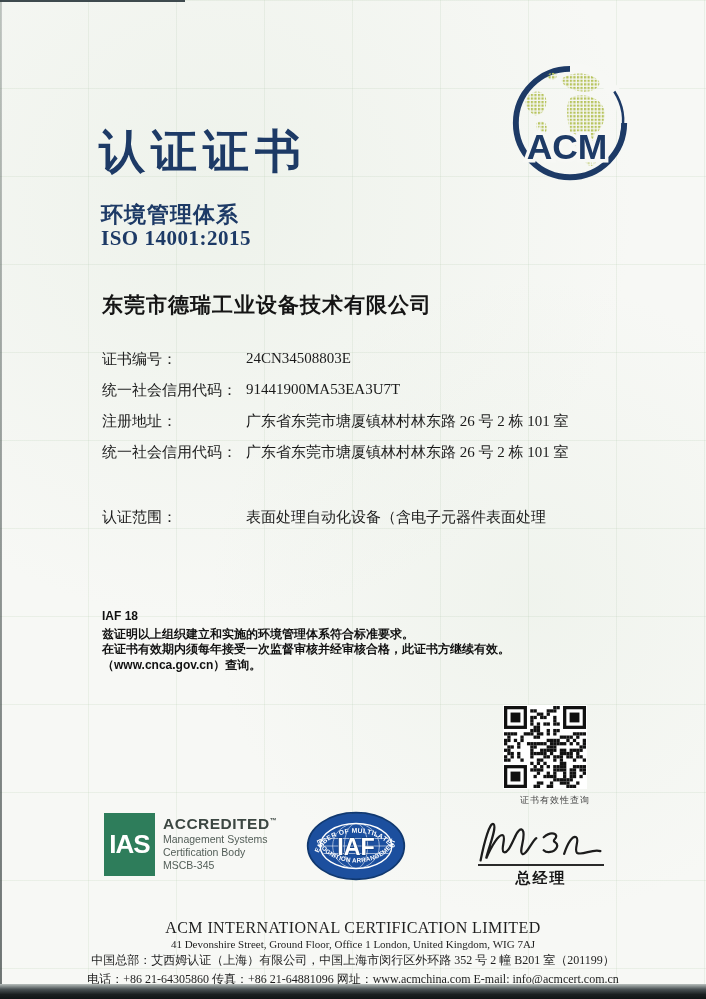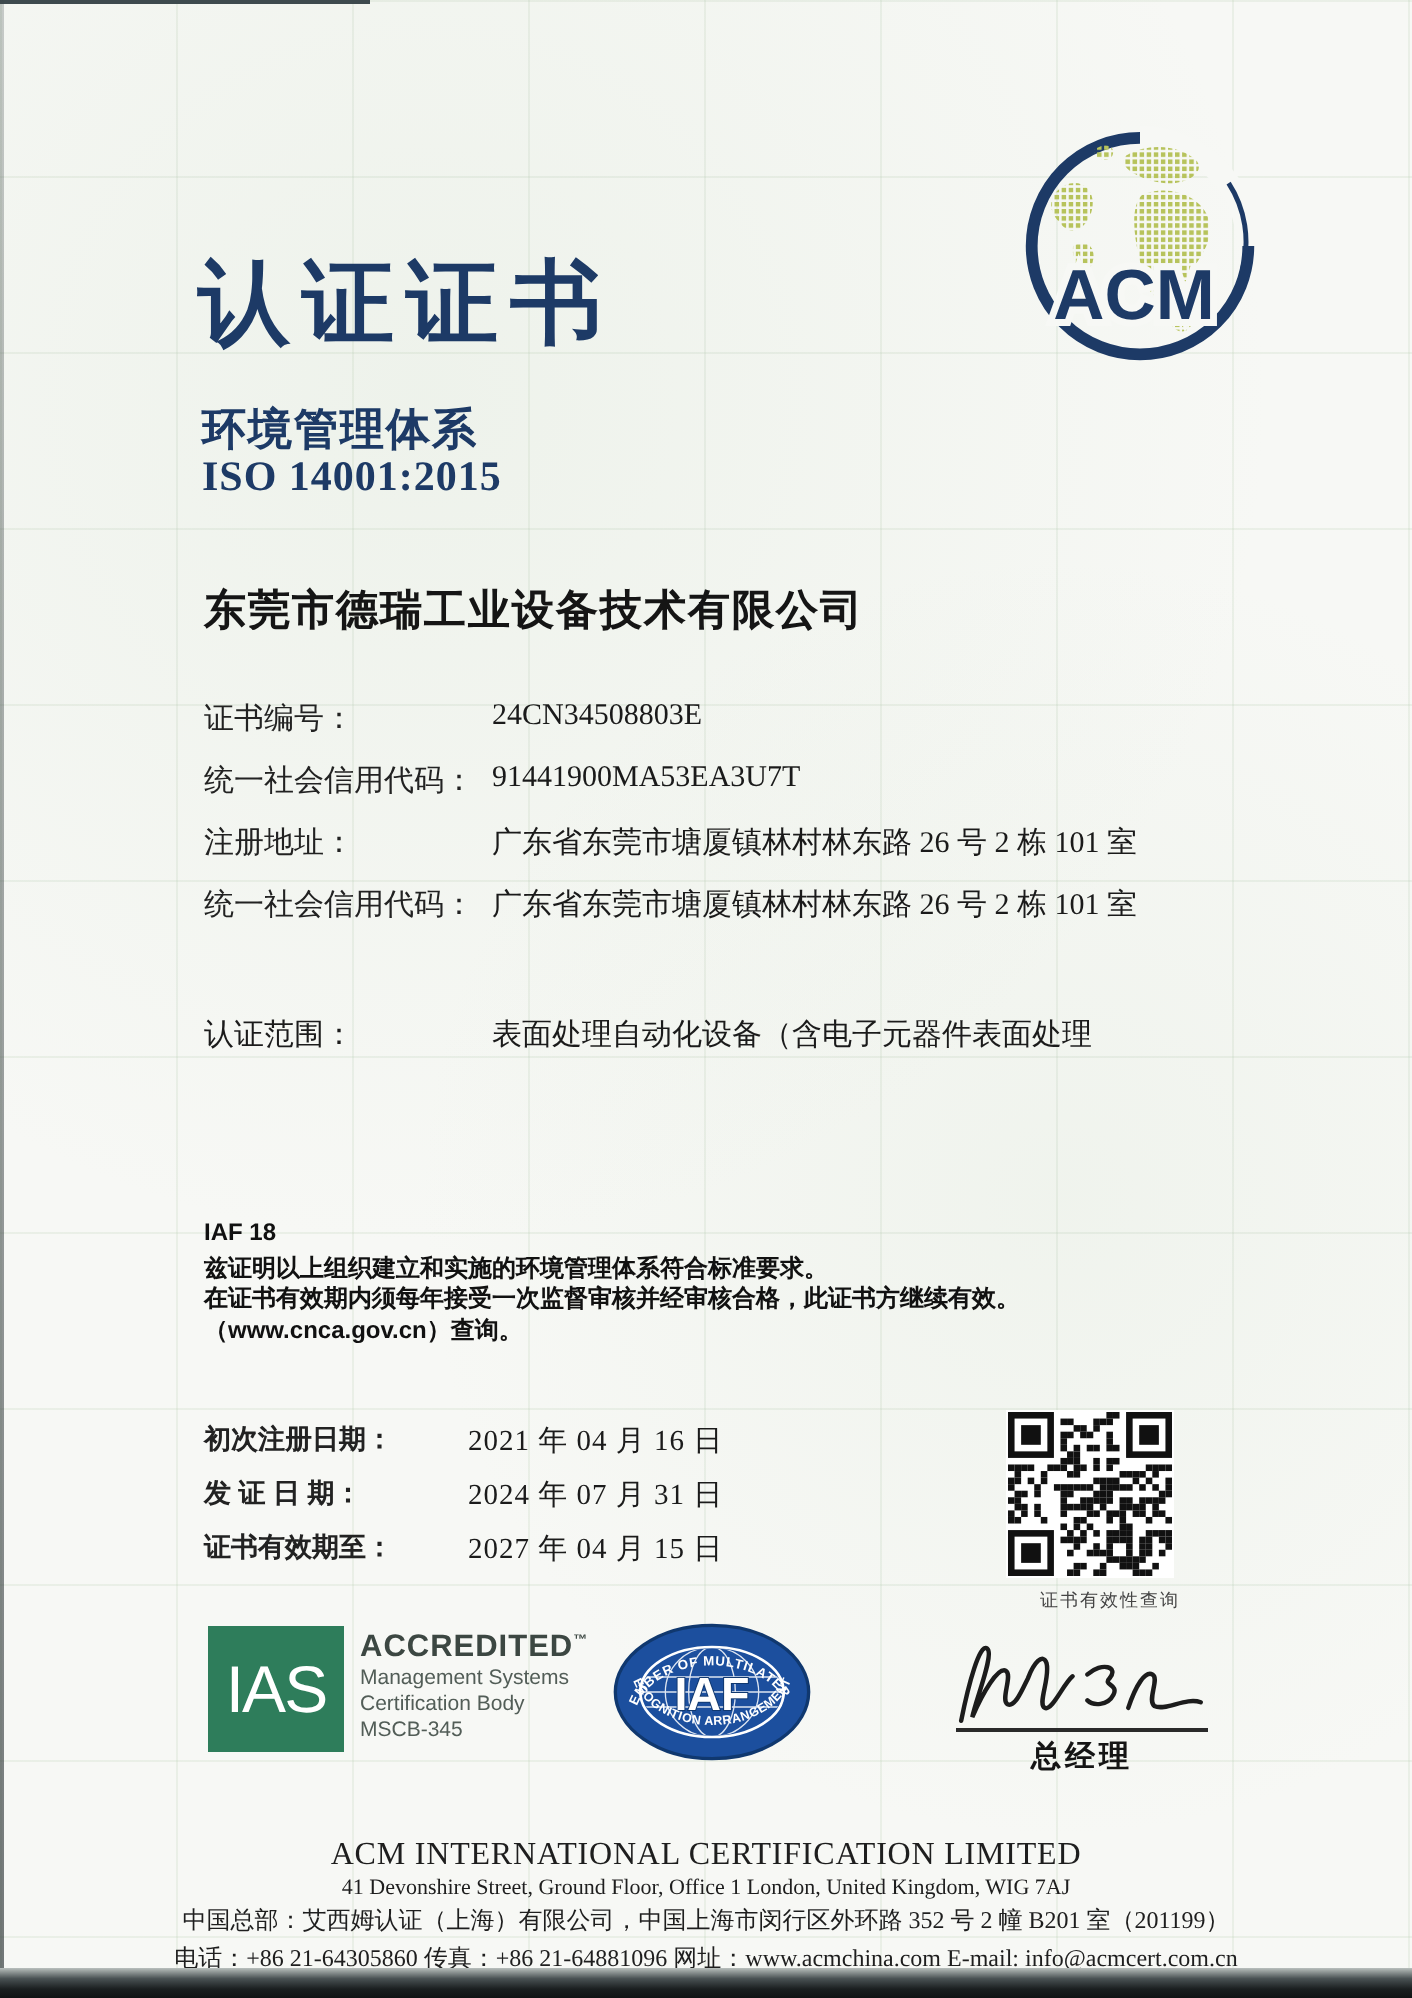--- a/index.html
+++ b/index.html
@@ -57,22 +57,22 @@
   .dates{left:102px;top:711px;width:360px;}
   .date-row{display:flex;font-size:13.5px;margin-bottom:8px;}
   .date-row .lbl{width:132px;flex:0 0 132px;font-family:"Liberation Sans", sans-serif;font-weight:600;color:#222;}
   .date-row .val{font-size:14.5px;letter-spacing:.5px;}
   
   .qr-block{left:500px;top:705px;width:90px;text-align:right;}
   .qr-code{width:84px;height:84px;margin:0 auto;background:#fff;padding:1px;}
   .qr-caption{margin-top:5px;font-size:9px;color:#444;letter-spacing:1px;}
   
   .ias-logo{left:104px;top:813px;display:flex;font-family:"Liberation Sans", sans-serif;}
-  .ias-mark{width:68px;height:63px;background:var(--ias-green);color:#fff;
-    font-weight:normal;font-size:33px;display:flex;align-items:center;justify-content:center;letter-spacing:-1px;}
+  .ias-mark{width:51px;height:63px;background:var(--ias-green);color:#fff;
+    font-weight:bold;font-size:26px;display:flex;align-items:center;justify-content:center;letter-spacing:-1px;}
   .ias-text{margin-left:8px;padding-top:2px;color:#45504a;}
   .ias-text .accredited{font-size:15.5px;font-weight:bold;color:#3c4742;letter-spacing:.5px;}
   .ias-text .accredited sup{font-size:7px;}
   .ias-text .small{font-size:10.5px;line-height:13px;color:#525d57;}
   .iaf-seal{left:306px;top:811px;width:100px;height:70px;}
   
   .sig-svg{left:470px;top:814px;width:140px;height:52px;}
   .sig-line{left:478px;top:864px;width:126px;height:2px;background:#2a2a2a;}
   .sig-title{left:478px;top:869px;width:126px;text-align:center;font-size:15px;font-weight:bold;
     font-family:"Liberation Sans", sans-serif;color:#151515;letter-spacing:2px;}
@@ -148,34 +148,20 @@
     </span>
   </div>
 
   <div class="abs decl">
     <div class="iaf-code">IAF 18</div>
     <div>兹证明以上组织建立和实施的环境管理体系符合标准要求。</div>
     <div>在证书有效期内须每年接受一次监督审核并经审核合格，此证书方继续有效。</div>
     <div>（www.cnca.gov.cn）查询。</div>
   </div>
 
-  <div class="abs dates">
-    <div class="date-row">
-      <span class="lbl">初次注册日期：</span>
-      <span class="val">2021 年 04 月 16 日</span>
-    </div>
-    <div class="date-row">
-      <span class="lbl">发 证 日 期：</span>
-      <span class="val">2024 年 07 月 31 日</span>
-    </div>
-    <div class="date-row">
-      <span class="lbl">证书有效期至：</span>
-      <span class="val">2027 年 04 月 15 日</span>
-    </div>
-  </div>
 
   <div class="abs qr-block">
     <div class="qr-code"><svg width="82" height="82" viewBox="0 0 82 82" xmlns="http://www.w3.org/2000/svg">
           <rect x="49.20" y="0.00" width="3.28" height="3.28" fill="#111"></rect>
           <rect x="52.48" y="0.00" width="3.28" height="3.28" fill="#111"></rect>
           <rect x="26.24" y="3.28" width="3.28" height="3.28" fill="#111"></rect>
           <rect x="29.52" y="3.28" width="3.28" height="3.28" fill="#111"></rect>
           <rect x="42.64" y="3.28" width="3.28" height="3.28" fill="#111"></rect>
           <rect x="45.92" y="3.28" width="3.28" height="3.28" fill="#111"></rect>
           <rect x="49.20" y="3.28" width="3.28" height="3.28" fill="#111"></rect>

